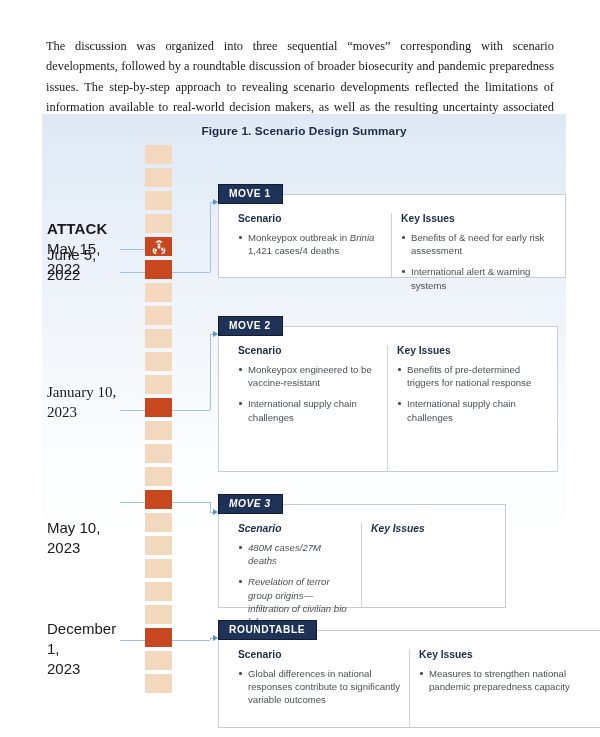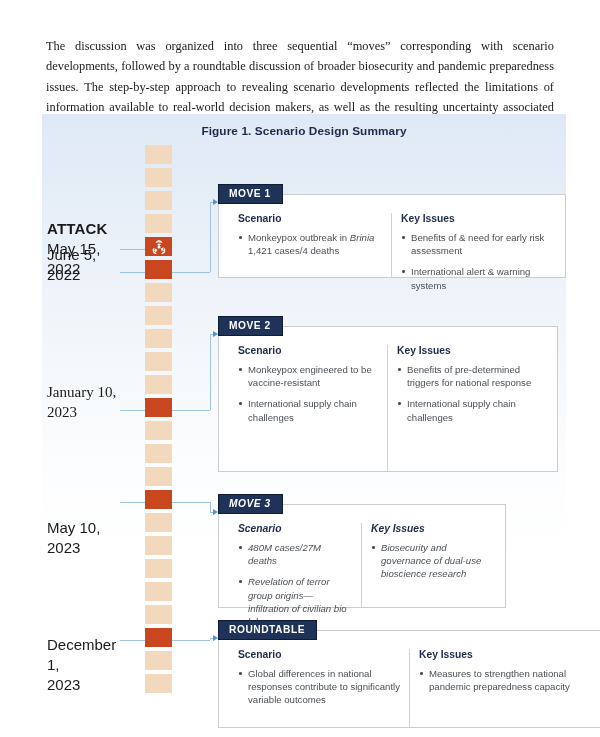--- a/index.html
+++ b/index.html
@@ -205,21 +205,21 @@
   <div id="overlay">
       <div class="date-label" style="left: 5px; top: 105px; width: 85px;"><span class="attack">ATTACK</span><span>May 15, 2022</span></div>
       <div class="leader" style="left: 78px; top: 134.5px; width: 25px;"></div>
       <div class="date-label" style="left: 5px; top: 131px; width: 85px;"><span>June 5, 2022</span></div>
       <div class="leader" style="left: 78px; top: 157.5px; width: 25px;"></div>
       <div class="date-label" style="left: 5px; top: 269px; width: 85px; font-family: Liberation Serif, serif;"><span>January 10,
 2023</span></div>
       <div class="leader" style="left: 78px; top: 295.5px; width: 25px;"></div>
       <div class="date-label" style="left: 5px; top: 367px; width: 85px; margin-top: 37px;"><span>May 10, 2023</span></div>
       <div class="leader" style="left: 78px; top: 387.5px; width: 25px;"></div>
-      <div class="date-label" style="left: 5px; top: 521px; width: 85px;"><span>December 1,
+      <div class="date-label" style="left: 5px; top: 505px; width: 85px;"><span>December 1,
 2023</span></div>
       <div class="leader" style="left: 78px; top: 525.5px; width: 25px;"></div>
       <div class="conn h" style="left: 130px; top: 157.5px; width: 38px;"></div>
       <div class="conn v" style="left: 168px; top: 88px; height: 69.5px;"></div>
       <div class="conn h" style="left: 168px; top: 88px; width: 4px;"></div>
       <div class="arrow-head" style="left: 171px; top: 84.5px;"></div>
       <div class="move" style="left: 176px; top: 80px; width: 348px; height: 84px;">
         <div class="move-head">MOVE 1</div>
         <div class="move-body">
           <div class="col left">
@@ -269,23 +269,20 @@
         <div class="move-body">
           <div class="col left">
             <h4>Scenario</h4>
             <ul>
               <li>480M cases/27M deaths</li>
               <li>Revelation of terror group origins—infiltration of civilian bio lab</li>
             </ul>
           </div>
           <div class="col right">
             <h4>Key Issues</h4>
-            <ul>
-              <li>Biosecurity and governance of dual-use bioscience research</li>
-            </ul>
           </div>
         </div>
       </div>
       <div class="conn h" style="left: 130px; top: 525.5px; width: 38px;"></div>
       <div class="conn v" style="left: 168px; top: 524px; height: 1.5px;"></div>
       <div class="conn h" style="left: 168px; top: 524px; width: 4px;"></div>
       <div class="arrow-head" style="left: 171px; top: 520.5px;"></div>
       <div class="move" style="left: 176px; top: 516px; width: 384px; height: 98px;">
         <div class="move-head">ROUNDTABLE</div>
         <div class="move-body">

